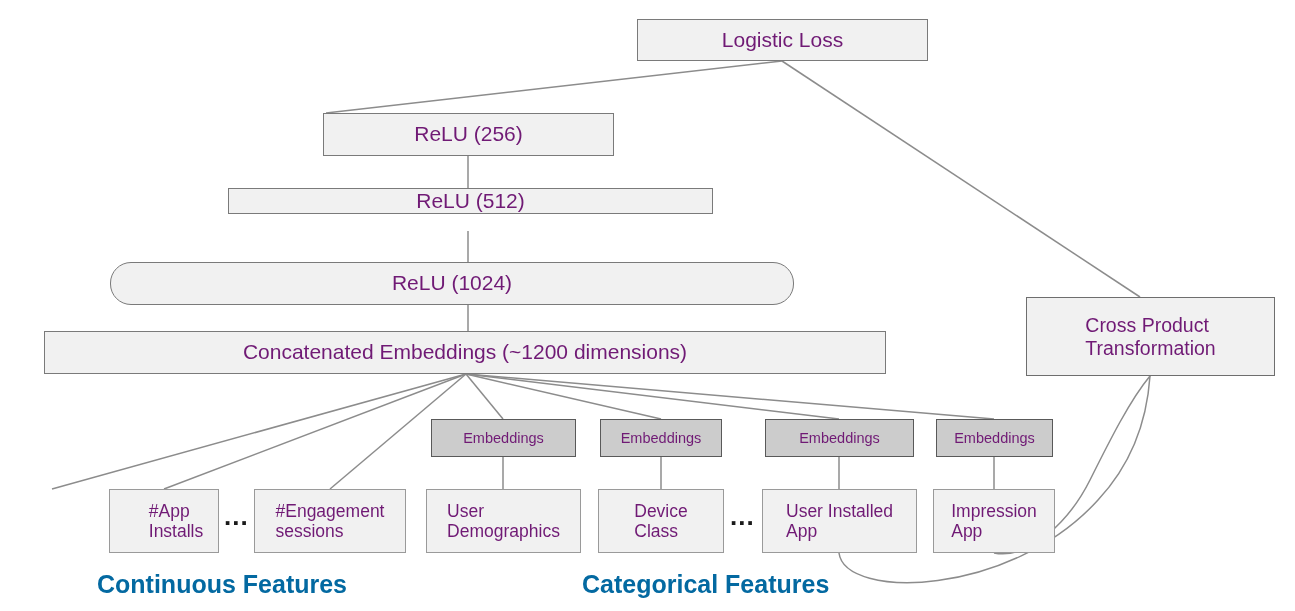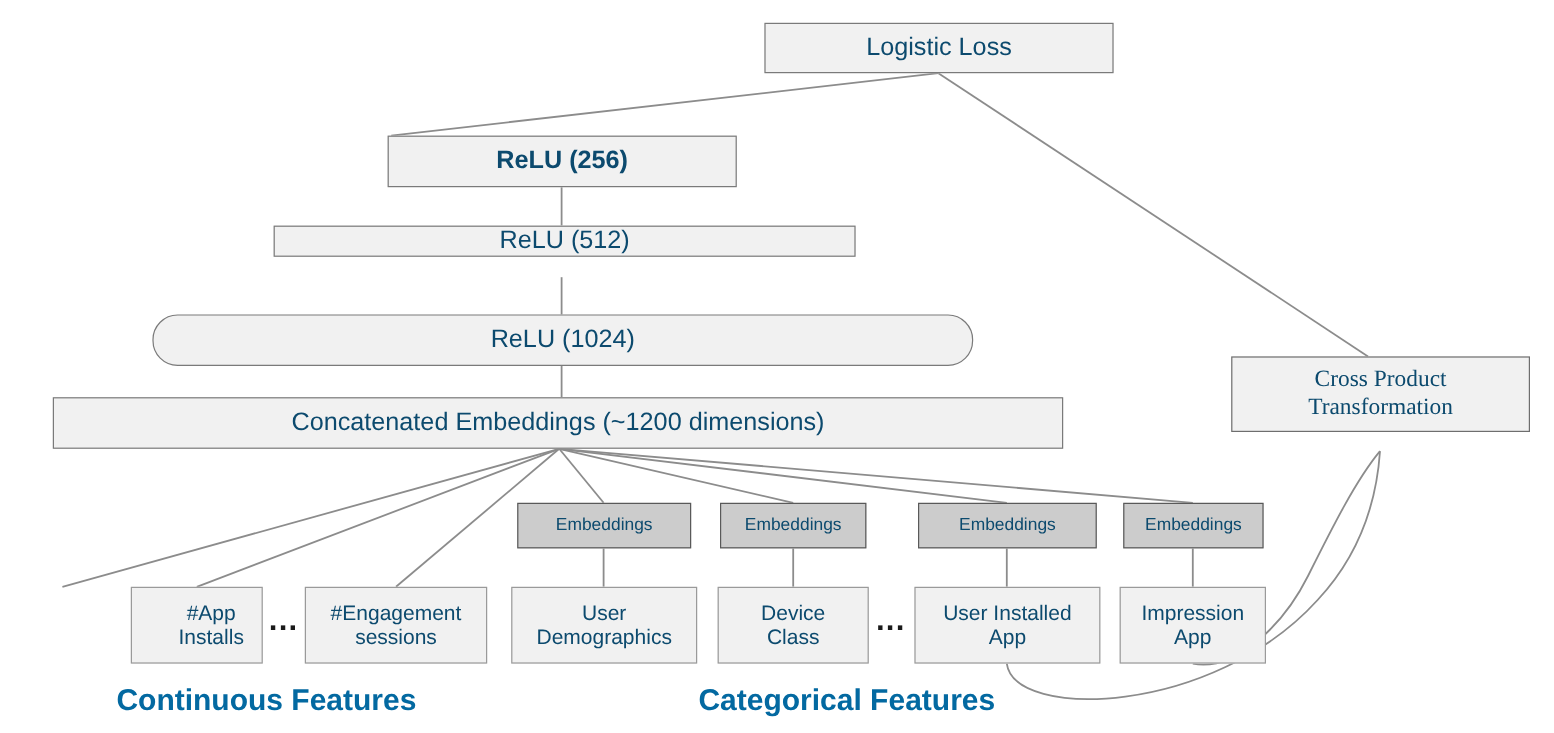--- a/index.html
+++ b/index.html
@@ -24,24 +24,24 @@
     left: 0;
     width: 1295px;
     height: 611px;
   }
   .node-box {
     position: absolute;
     box-sizing: border-box;
     display: flex;
     align-items: center;
     justify-content: center;
-    text-align: center;
+    text-align: left;
     background: #f1f1f1;
     border: 1.6px solid #7a7a7a;
-    color: #0c4a6e;
+    color: #701a75;
     line-height: 1.16;
     white-space: pre-line;
   }
   .node-box.emb {
     background: #cccccc;
     border: 1.8px solid #595959;
     font-size: 14.5px;
   }
   .node-box.big {
     font-size: 21px;
@@ -94,29 +94,29 @@
         <line x1="661" y1="457" x2="661" y2="489" stroke="#8c8c8c" stroke-width="1.5" fill="none"></line>
         <line x1="839" y1="457" x2="839" y2="489" stroke="#8c8c8c" stroke-width="1.5" fill="none"></line>
         <line x1="994" y1="457" x2="994" y2="489" stroke="#8c8c8c" stroke-width="1.5" fill="none"></line>
         <path d="M 839 553 C 845 600 1010 597 1098 500 C 1140 455 1148 405 1150 376" stroke="#8c8c8c" stroke-width="1.5" fill="none"></path>
         <path d="M 994 553 C 1030 560 1070 520 1090 480 C 1110 440 1130 400 1150 376" stroke="#8c8c8c" stroke-width="1.5" fill="none"></path>
       </g>
   </svg>
 
   <div class="node-box big" style="left:637px; top:19px; width:291px; height:42px;">Logistic Loss</div>
 
-  <div class="node-box big" style="left:323px; top:113px; width:291px; height:43px;font-weight:bold;">ReLU (256)</div>
+  <div class="node-box big" style="left:323px; top:113px; width:291px; height:43px;">ReLU (256)</div>
 
   <div class="node-box big" style="left:228px; top:188px; width:485px; height:26px;">ReLU (512)</div>
 
-  <div class="node-box big" style="left:127px; top:262px; width:684px; height:43px;border-radius:21px;">ReLU (1024)</div>
+  <div class="node-box big" style="left:110px; top:262px; width:684px; height:43px;border-radius:21px;">ReLU (1024)</div>
 
   <div class="node-box big" style="left:44px; top:331px; width:842px; height:43px;">Concatenated Embeddings (~1200 dimensions)</div>
 
-  <div class="node-box cross" style="left:1026px; top:297px; width:249px; height:63px;font-family:Liberation Serif, serif;">Cross Product
+  <div class="node-box cross" style="left:1026px; top:297px; width:249px; height:79px;">Cross Product
 Transformation</div>
 
   <div class="node-box emb" style="left:431px; top:419px; width:145px; height:38px;">Embeddings</div>
   <div class="node-box emb" style="left:600px; top:419px; width:122px; height:38px;">Embeddings</div>
   <div class="node-box emb" style="left:765px; top:419px; width:149px; height:38px;">Embeddings</div>
   <div class="node-box emb" style="left:936px; top:419px; width:117px; height:38px;">Embeddings</div>
 
   <div class="node-box feature" style="left:109px; top:489px; width:110px; height:64px;padding-left:24px;">#App
 Installs</div>
   <div class="ellipsis-mark" style="left:224px; top:503px;">...</div>

